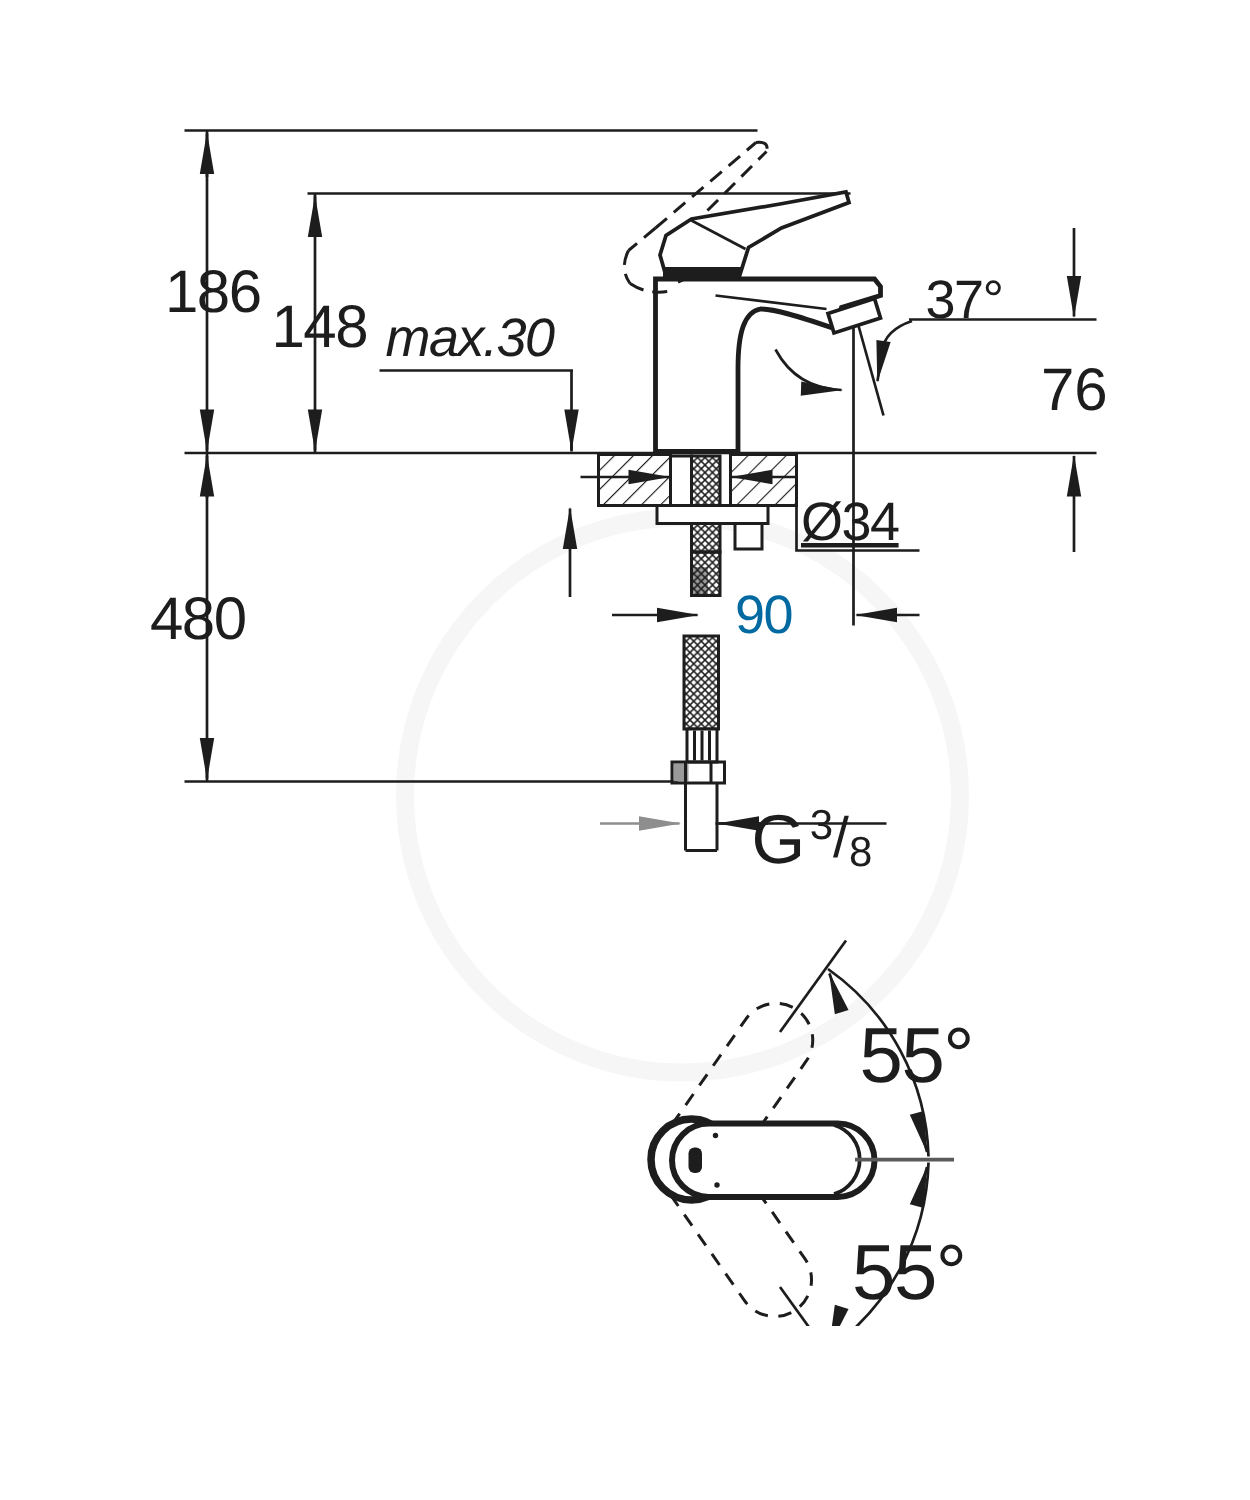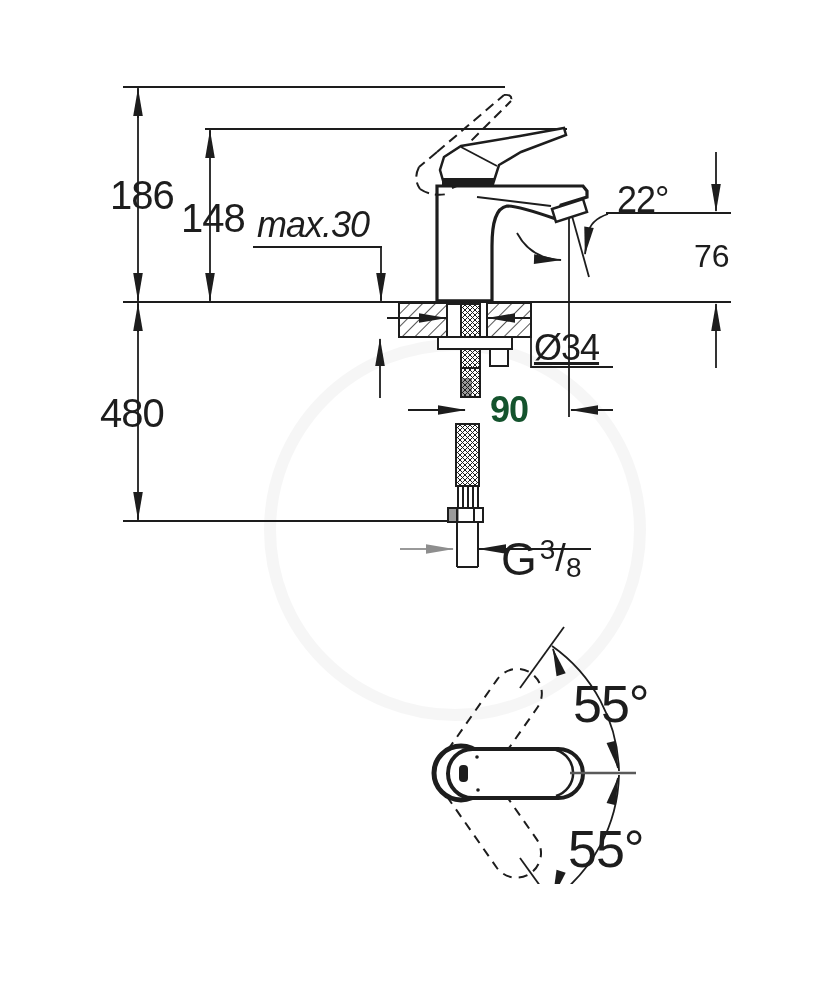--- a/index.html
+++ b/index.html
@@ -2,23 +2,23 @@
 <html><head>
 <meta charset="utf-8">
 <style>
   html,body{margin:0;padding:0;background:#fff;}
   #stage{position:relative;width:833px;height:884px;background:#ffffff;overflow:hidden;
          font-family:"Liberation Sans", sans-serif;color:#1d1d1d;}
   #lineart{position:absolute;left:0;top:0;}
   .lbl{position:absolute;white-space:nowrap;color:#1d1d1d;line-height:1;}
   .dim-lg{font-size:40px;letter-spacing:-1px;}
   .dim-md{font-size:36px;letter-spacing:-1px;}
-  .dim-sm{font-size:32px;}
+  .dim-sm{font-size:40px;}
   .dim-ang{font-size:52px;letter-spacing:-1px;}
-  .gray{color:#14532d;font-weight:bold;}
+  .gray{color:#0369a1;}
   .thread{font-size:46px;}
   .thread .sup{font-size:28px;position:relative;top:-16px;margin-left:3px;}
   .thread .slash{font-size:38px;position:relative;top:-4px;}
   .thread .sub{font-size:28px;position:relative;top:2px;}
 </style>
 </head>
 <body>
 
 <div id="stage">
 
@@ -160,21 +160,21 @@
         <circle cx="477" cy="757" r="1.8" fill="#1d1d1d" stroke="none"></circle>
         <circle cx="478" cy="790" r="1.8" fill="#1d1d1d" stroke="none"></circle>
         <line x1="570" y1="773" x2="636" y2="773" stroke="#5a5a5a" stroke-width="2.5"></line>
       </g>
     </g>
   </svg>
 
   <div class="lbl dim-lg" style="left:110px;top:175px;">186</div>
   <div class="lbl dim-lg" style="left:181px;top:198px;">148</div>
   <div class="lbl dim-md" style="left:257px;top:207px;font-style:italic;">max.30</div>
-  <div class="lbl dim-md" style="left:617px;top:182px;">22°</div>
+  <div class="lbl dim-md" style="left:617px;top:182px;">37°</div>
   <div class="lbl dim-sm" style="left:694px;top:240px;">76</div>
   <div class="lbl dim-md" style="left:534px;top:330px;text-decoration:underline;">Ø34</div>
   <div class="lbl dim-lg" style="left:100px;top:393px;">480</div>
   <div class="lbl dim-md gray" style="left:490px;top:392px;">90</div>
 
   <div class="lbl thread" style="left:501px;top:505px;margin-top:31px;">
     <span>G</span><span class="sup">3</span><span class="slash">/</span><span class="sub">8</span>
   </div>
 
   <div class="lbl dim-ang" style="left:573px;top:678px;">55°</div>

